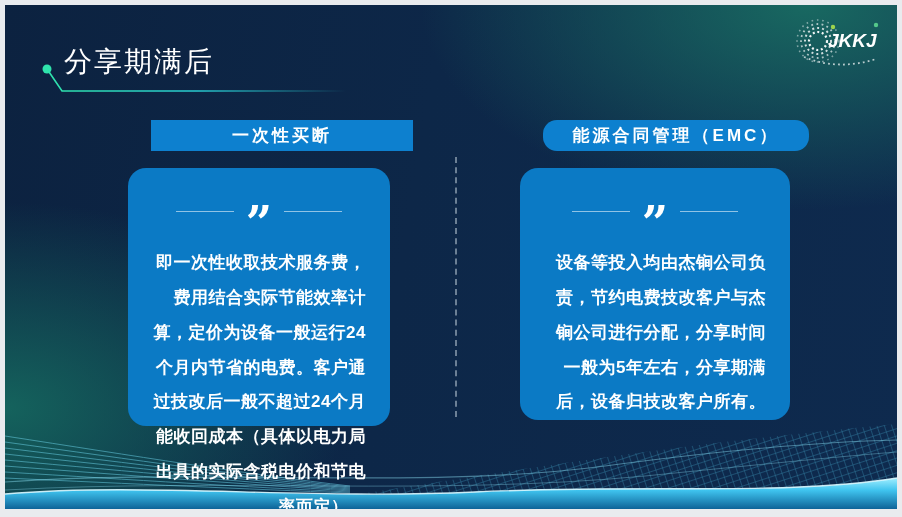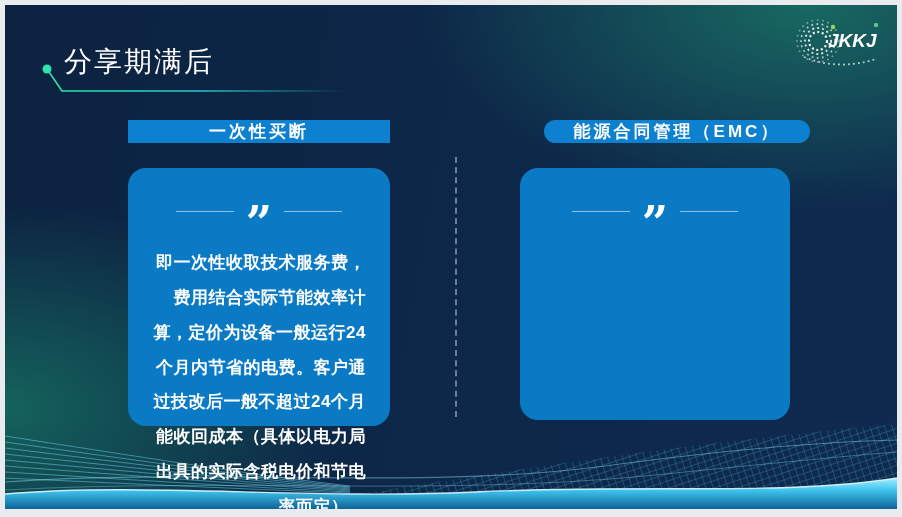--- a/index.html
+++ b/index.html
@@ -21,26 +21,26 @@
   .title-wrap{position:absolute;left:33px;top:40px;width:320px;height:50px;}
   .title-accent{position:absolute;left:0;top:8px;}
   .page-title{
     margin:0 0 0 26px;font-size:28px;font-weight:500;color:#ffffff;
     letter-spacing:2px;line-height:34px;
   }
   
   .logo{position:absolute;right:13px;top:8px;width:92px;height:58px;}
   
   .header-bar{
-    position:absolute;top:115px;height:23px;background:#0d80cf;
+    position:absolute;top:115px;height:31px;background:#0d80cf;
     color:#fff;font-weight:bold;font-size:17px;letter-spacing:3px;
-    display:flex;align-items:center;justify-content:center;
+    display:flex;align-items:center;justify-content:center;margin-left:23px;
   }
   .header-left{left:123px;width:262px;}
-  .header-right{left:539px;width:266px;border-radius:14px;}
+  .header-right{left:515px;width:266px;border-radius:14px;}
   .card{
     position:absolute;top:163px;background:#0b7ac5;border-radius:18px;
     color:#ffffff;
   }
   .card-left{left:123px;width:262px;height:258px;}
   .card-right{left:515px;width:270px;height:252px;}
   .quote-row{
     display:flex;align-items:center;justify-content:center;
     margin-top:26px;height:34px;
   }
@@ -148,15 +148,16 @@
 
   <div class="header-bar header-right">
     <span>能源合同管理（EMC）</span>
   </div>
   <div class="card card-right">
     <div class="quote-row">
       <span class="qline"></span>
       <span class="qmark">”</span>
       <span class="qline"></span>
     </div>
+    <p class="card-body">设备等投入均由杰锏公司负责，节约电费技改客户与杰锏公司进行分配，分享时间一般为5年左右，分享期满后，设备归技改客户所有。</p>
   </div>
 
 </div>
 
 </body></html>

